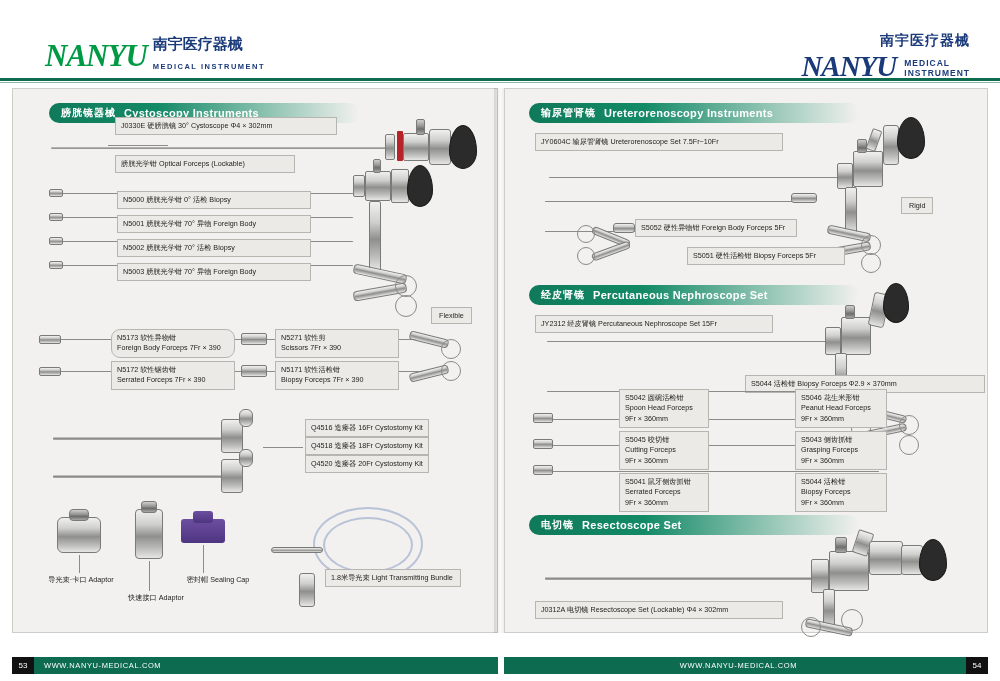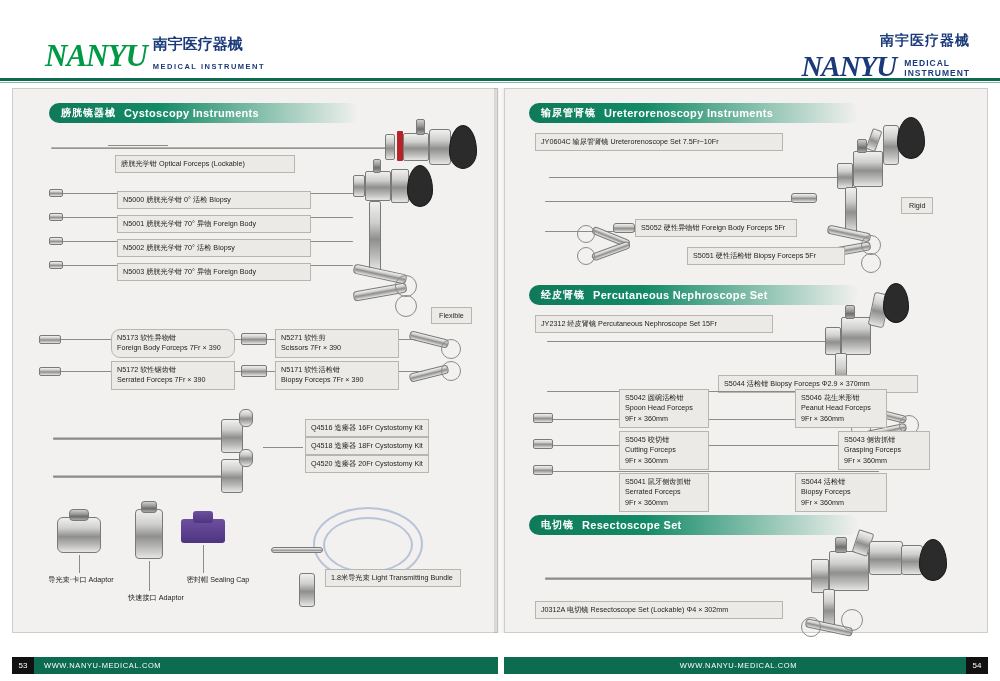--- a/index.html
+++ b/index.html
@@ -242,20 +242,21 @@
       <span class="en">Cystoscopy Instruments</span>
     </div>
 
     <div class="shaft" style="left:38px; top:58px; width:340px;"></div>
     <div class="metal" style="left:372px; top:45px; width:10px; height:26px;"></div>
     <div class="redband" style="left:384px; top:42px; width:6px; height:30px;"></div>
     <div class="metal" style="left:390px; top:44px; width:26px; height:28px;"></div>
     <div class="metal dark" style="left:403px; top:30px; width:9px; height:16px;"></div>
     <div class="metal" style="left:416px; top:40px; width:22px; height:36px; border-radius:3px;"></div>
     <div class="eyecup" style="left:436px; top:36px; width:28px; height:44px;"></div>
+    <div class="cap" style="left:102px; top:28px; width:222px;">J0330E 硬膀胱镜 30° Cystoscope  Φ4 × 302mm</div>
     <div class="lead h" style="left:95px; top:56px; width:60px;"></div>
 
     <div class="cap" style="left:102px; top:66px; width:180px;">膀胱光学钳 Optical Forceps (Lockable)</div>
 
     <div class="shaft thin" style="left:40px; top:104px; width:300px;"></div>
     <div class="shaft thin" style="left:40px; top:128px; width:300px;"></div>
     <div class="shaft thin" style="left:40px; top:152px; width:300px;"></div>
     <div class="shaft thin" style="left:40px; top:176px; width:300px;"></div>
     <div class="metal" style="left:36px; top:100px; width:14px; height:8px;"></div>
     <div class="metal" style="left:36px; top:124px; width:14px; height:8px;"></div>
@@ -378,38 +379,38 @@
     <div class="metal" style="left:336px; top:228px; width:30px; height:38px;"></div>
     <div class="metal dark" style="left:340px; top:216px; width:10px; height:14px;"></div>
     <div class="metal" style="left:366px; top:204px; width:16px; height:34px; border-radius:3px; transform:rotate(12deg);"></div>
     <div class="eyecup" style="left:378px; top:194px; width:26px; height:40px;"></div>
     <div class="metal" style="left:330px; top:264px; width:12px; height:48px;"></div>
     <div class="metal" style="left:312px; top:306px; width:44px; height:9px; border-radius:4px; transform:rotate(14deg);"></div>
     <div class="metal" style="left:312px; top:322px; width:44px; height:9px; border-radius:4px; transform:rotate(-12deg);"></div>
     <div class="ring small" style="left:346px; top:312px; width:20px; height:20px;"></div>
     <div class="ring small" style="left:346px; top:330px; width:20px; height:20px;"></div>
 
-    <div class="cap" style="left:213px; top:286px; width:200px;">S5044 活检钳 Biopsy Forceps  Φ2.9 × 370mm</div>
+    <div class="cap" style="left:240px; top:286px; width:240px;">S5044 活检钳 Biopsy Forceps  Φ2.9 × 370mm</div>
     <div class="shaft thin" style="left:42px; top:302px; width:260px;"></div>
 
     <div class="shaft thin" style="left:44px; top:330px; width:330px;"></div>
     <div class="shaft thin" style="left:44px; top:356px; width:330px;"></div>
     <div class="shaft thin" style="left:44px; top:382px; width:330px;"></div>
     <div class="metal" style="left:28px; top:324px; width:20px; height:10px;"></div>
     <div class="metal" style="left:28px; top:350px; width:20px; height:10px;"></div>
     <div class="metal" style="left:28px; top:376px; width:20px; height:10px;"></div>
     <div class="metal" style="left:360px; top:322px; width:42px; height:8px; border-radius:4px; transform:rotate(14deg);"></div>
     <div class="metal" style="left:360px; top:338px; width:42px; height:8px; border-radius:4px; transform:rotate(-12deg);"></div>
     <div class="ring small" style="left:394px; top:326px; width:20px; height:20px;"></div>
     <div class="ring small" style="left:394px; top:346px; width:20px; height:20px;"></div>
 
     <div class="cap multi" style="left:114px; top:300px; width:90px;">S5042 圆碗活检钳<br>Spoon Head Forceps<br>9Fr × 360mm</div>
     <div class="cap multi" style="left:290px; top:300px; width:92px;">S5046 花生米形钳<br>Peanut Head Forceps<br>9Fr × 360mm</div>
     <div class="cap multi" style="left:114px; top:342px; width:90px;">S5045 咬切钳<br>Cutting Forceps<br>9Fr × 360mm</div>
-    <div class="cap multi" style="left:290px; top:342px; width:92px;margin-left:43px;">S5043 侧齿抓钳<br>Grasping Forceps<br>9Fr × 360mm</div>
+    <div class="cap multi" style="left:290px; top:342px; width:92px;">S5043 侧齿抓钳<br>Grasping Forceps<br>9Fr × 360mm</div>
     <div class="cap multi" style="left:114px; top:384px; width:90px;">S5041 鼠牙侧齿抓钳<br>Serrated Forceps<br>9Fr × 360mm</div>
     <div class="cap multi" style="left:290px; top:384px; width:92px;">S5044 活检钳<br>Biopsy Forceps<br>9Fr × 360mm</div>
 
     <div class="sect" style="left:24px; top:426px; width:330px;">
       <span class="cn">电切镜</span>
       <span class="en">Resectoscope Set</span>
     </div>
 
     <div class="shaft thick" style="left:40px; top:488px; width:270px;"></div>
     <div class="metal" style="left:306px; top:470px; width:18px; height:34px;"></div>

